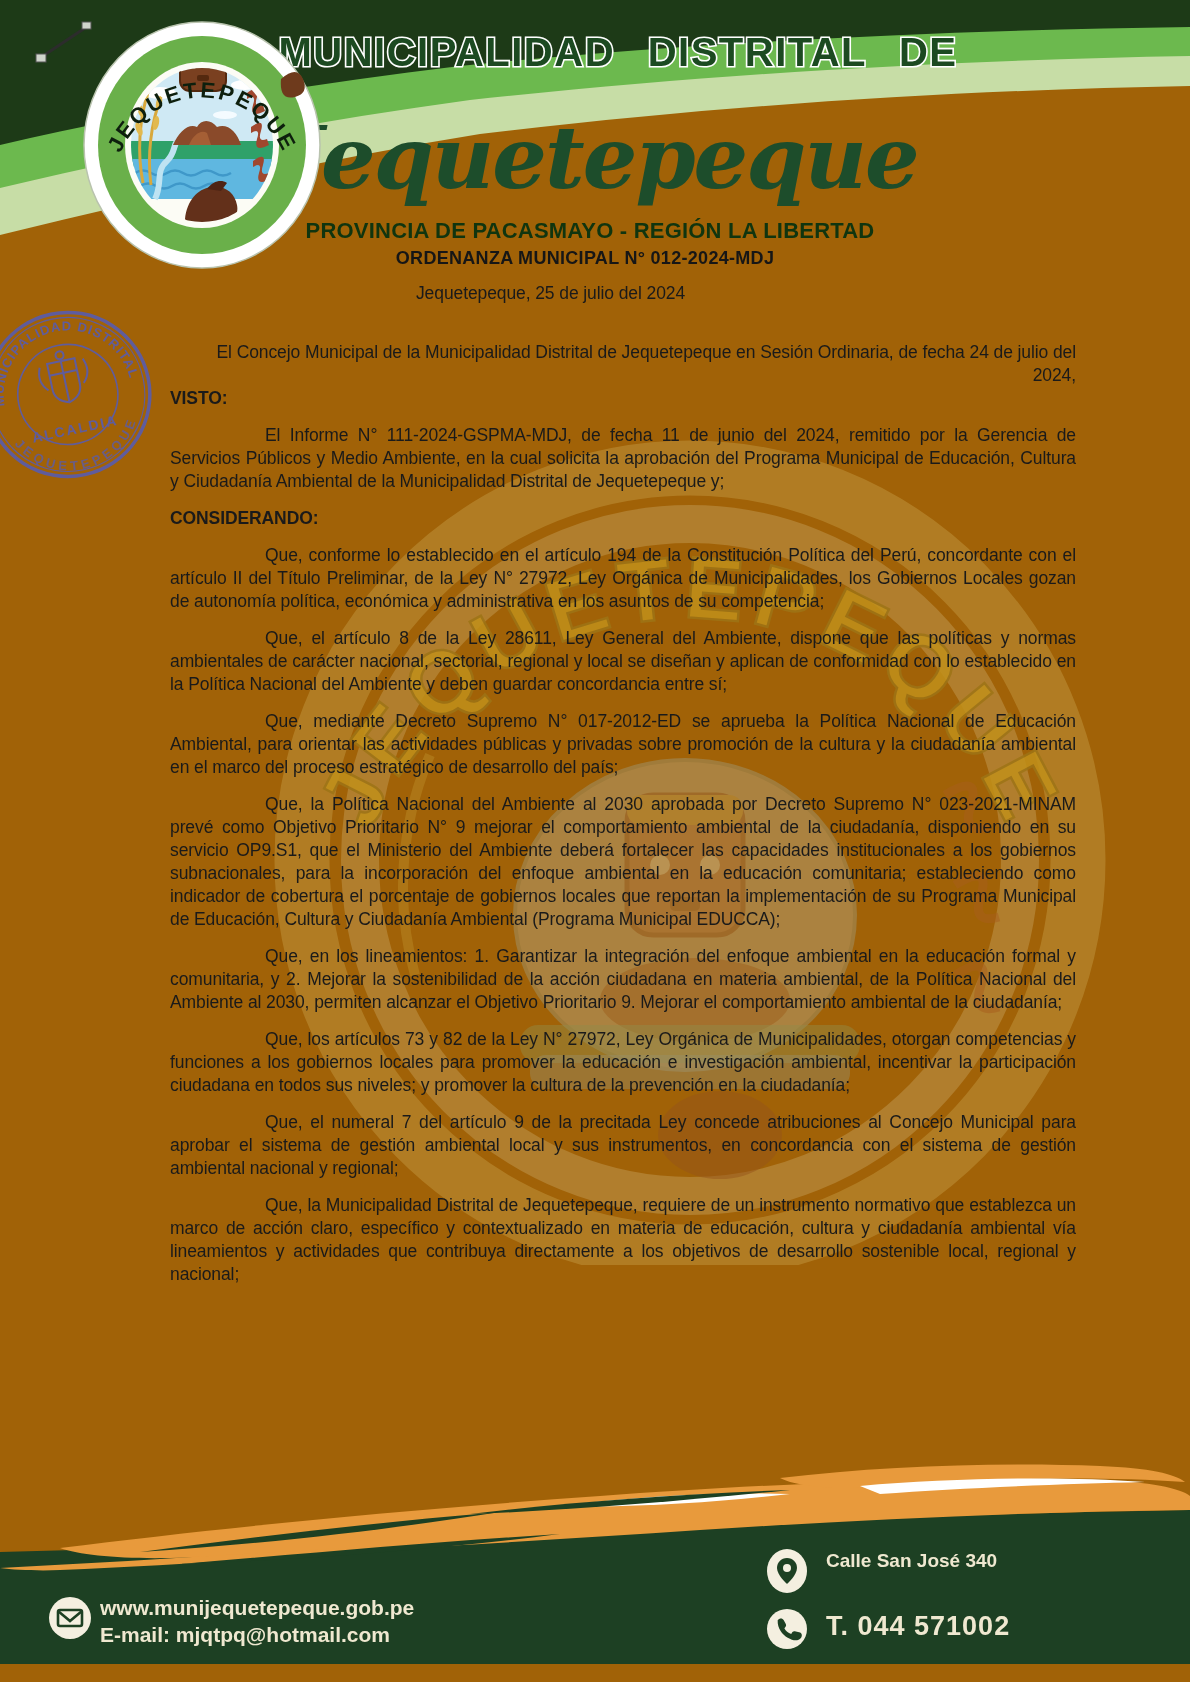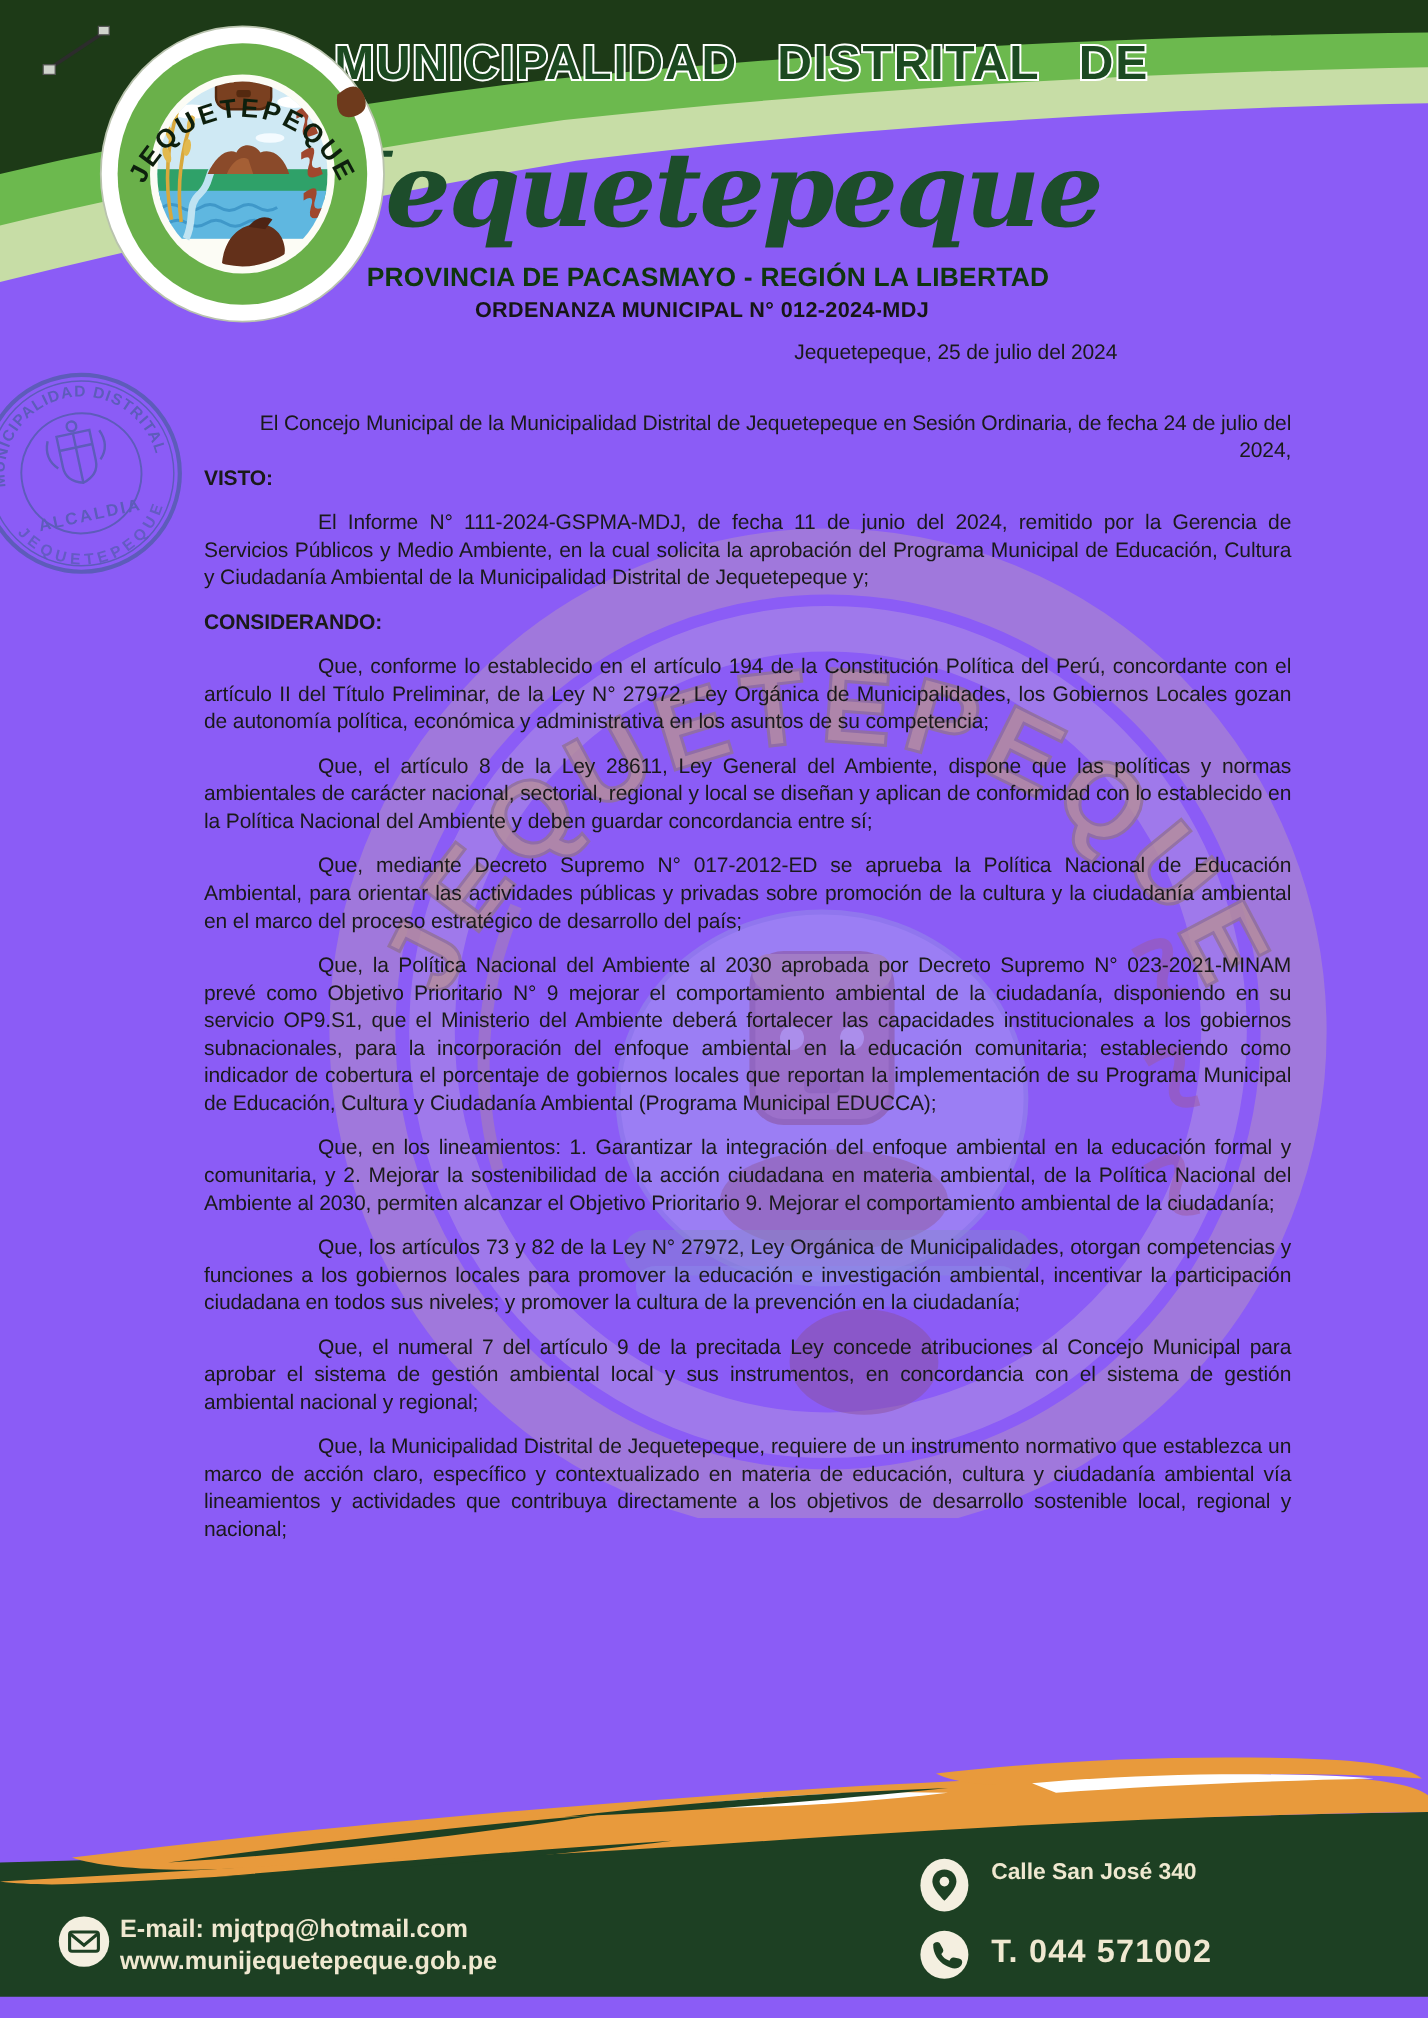--- a/index.html
+++ b/index.html
@@ -1,38 +1,38 @@
 <!DOCTYPE html>
 <html><head>
 <meta charset="utf-8">
 <style>
   html,body{margin:0;padding:0;background:#e8e8e8;}
   .page{
     position:relative;width:1190px;height:1682px;margin:0 auto;
-    background:#8b5cf6;overflow:hidden;
+    background:#a16207;overflow:hidden;
     font-family:"Liberation Sans",sans-serif;color:#1a1a1a;
   }
   .abs{position:absolute;}
   
   .header-svg{position:absolute;left:0;top:0;z-index:1;}
   .ordinance-title{
     position:absolute;left:300px;top:248px;width:570px;z-index:2;
     text-align:center;font-size:18px;font-weight:bold;color:#161616;
     letter-spacing:.3px;
   }
   
   .stamp-svg{position:absolute;left:-30px;top:300px;z-index:2;opacity:.88;transform:rotate(-12deg);}
   
   .watermark-svg{position:absolute;left:255px;top:435px;z-index:0;opacity:.45;}
   
   .content{
     position:absolute;left:170px;top:282px;width:906px;z-index:3;
     font-size:17.5px;line-height:23px;text-align:justify;letter-spacing:-.1px;
   }
-  .date-line{text-align:right;padding-right:145px;margin-bottom:36px;}
+  .date-line{text-align:center;padding-right:145px;margin-bottom:36px;}
   .doc-heading{font-weight:bold;margin-bottom:15px;}
   .session-line{text-align:right;}
   .section-label{font-weight:bold;margin-bottom:14px;}
   .para{margin-bottom:14px;text-indent:95px;}
   
   .footer-svg{position:absolute;left:0;top:1452px;z-index:1;}
   .footer-text{color:#efe8d0;font-weight:bold;z-index:4;line-height:27px;}
   .email-block{left:100px;top:1594px;font-size:21px;}
   .address-block{left:826px;top:1547px;font-size:19px;}
   .phone-block{left:826px;top:1613px;font-size:27px;letter-spacing:1px;}
@@ -237,22 +237,22 @@
     <path d="M21,10 c6,0 10,4.5 10,10 c0,7 -10,16 -10,16 c0,0 -10,-9 -10,-16 c0,-5.5 4,-10 10,-10 Z" fill="#1d4023"></path>
     <circle cx="21" cy="20" r="4" fill="#f4efe0"></circle>
   </svg>
 
   <svg class="icon-circle" style="left:766px;top:1608px;" width="42" height="42" viewBox="0 0 42 42">
     <circle cx="21" cy="21" r="20" fill="#f4efe0"></circle>
     <path d="M13,11 c2,-2 5,-2 6,1 l1.5,4 c.6,1.8 -.6,3 -2,4 c1,3 3,5 6,6.5 c1,-1.6 2.2,-2.8 4,-2.2 l4,1.5 c3,1 3,4 1,6 c-3,3 -8,2 -13,-2 c-5,-4 -9,-11 -7.5,-18.8 Z" fill="#1d4023" transform="rotate(-8 21 21)"></path>
   </svg>
 
   <div class="abs footer-text email-block">
+    <div>www.munijequetepeque.gob.pe</div>
     <div>E-mail: mjqtpq@hotmail.com</div>
-    <div>www.munijequetepeque.gob.pe</div>
   </div>
 
   <div class="abs footer-text address-block">
     <div>Calle San José 340</div>
   </div>
 
   <div class="abs footer-text phone-block">T. 044 571002</div>
 
 </div>
 

